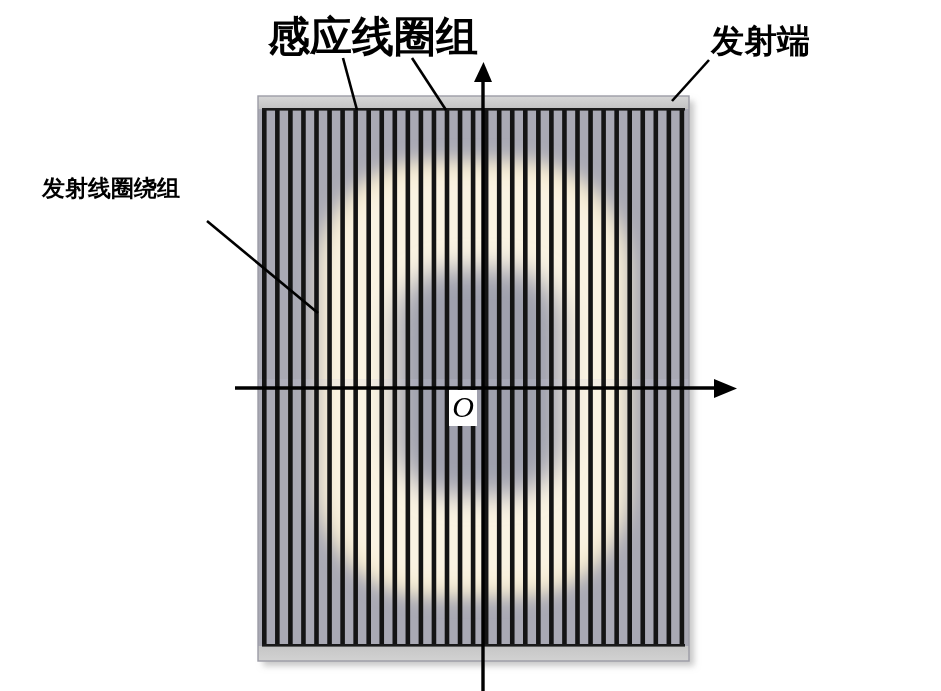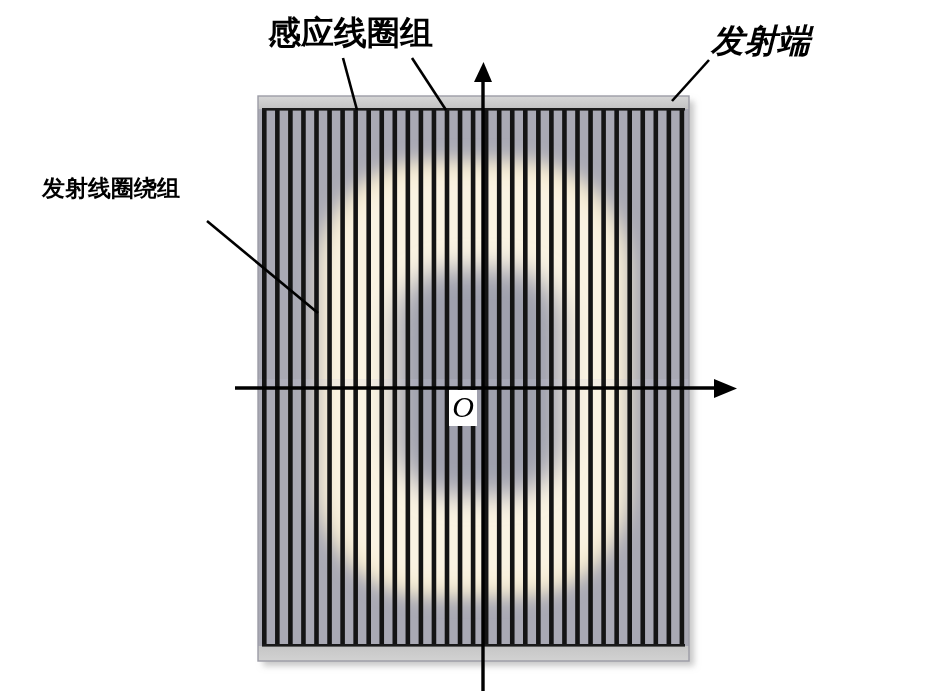--- a/index.html
+++ b/index.html
@@ -27,22 +27,22 @@
   }
   .cjk-label {
     position: absolute;
     font-family: "DejaVu Sans", "Liberation Sans", sans-serif;
     font-weight: 700;
     color: #000000;
     white-space: nowrap;
     line-height: 1;
     letter-spacing: 0px;
   }
-  #label-induction-coil-group { left: 268px; top: 16px;  font-size: 33px; }
-  #label-transmitter-end      { left: 711px; top: 24px;  font-size: 33px; font-style: italic; }
+  #label-induction-coil-group { left: 268px; top: 16px;  font-size: 42px; }
+  #label-transmitter-end      { left: 711px; top: 24px;  font-size: 33px; }
   #label-transmit-winding     { left: 42px;  top: 177px; font-size: 23px; }
   #origin-label {
     position: absolute;
     left: 449px;
     top: 390px;
     width: 28px;
     height: 36px;
     background: #ffffff;
     color: #000000;
     font-family: "Liberation Serif", "DejaVu Serif", serif;

